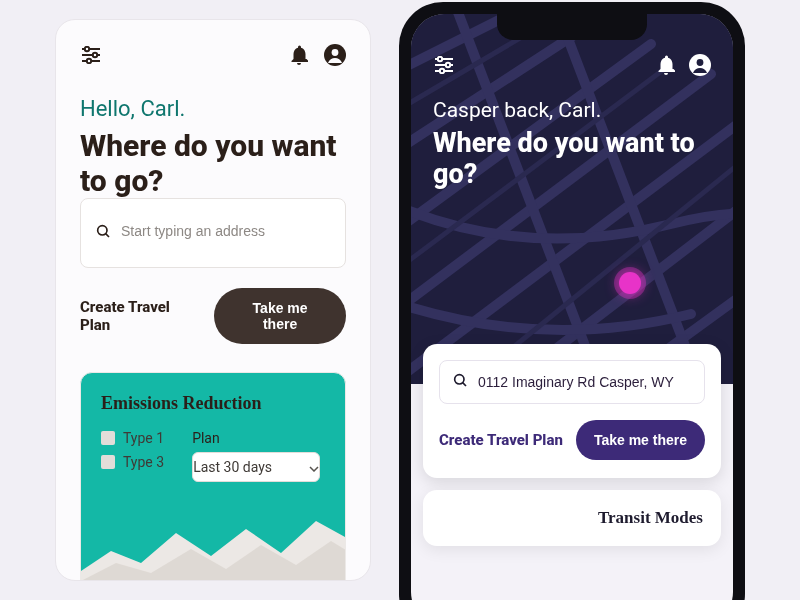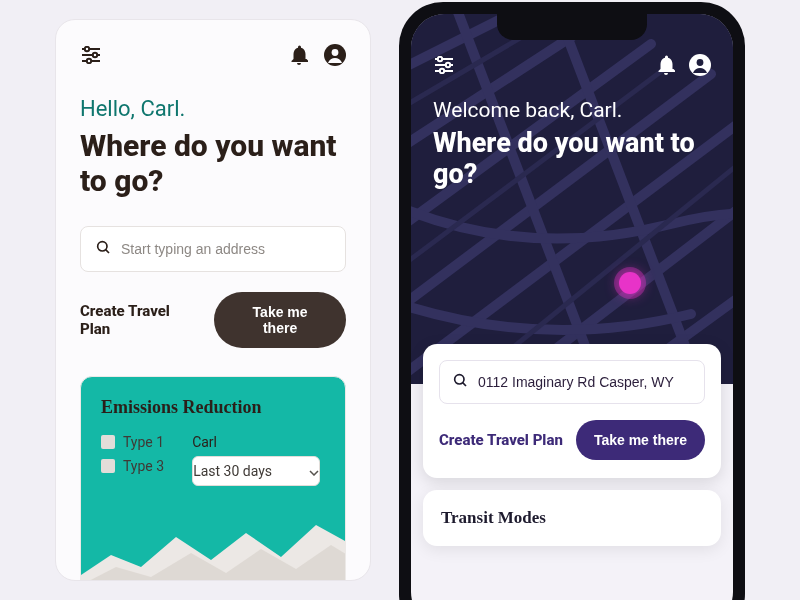--- a/index.html
+++ b/index.html
@@ -25,25 +25,24 @@
   padding: 24px 24px 0 24px;
   position: relative;
   overflow: hidden;
 }
 .topbar { display: flex; align-items: center; justify-content: space-between; }
 .topbar-right { display: flex; align-items: center; gap: 14px; }
 .sliders-icon, .bell-icon, .avatar-icon { width: 22px; height: 22px; display: flex; align-items: center; justify-content: center; }
 .greet-light { margin-top: 30px; color: #0f766e; font-size: 22px; font-weight: 400; }
 .title-light { margin-top: 8px; color: #2b1f19; font-size: 30px; font-weight: 800; line-height: 1.15; }
 .search-light {
-  margin-top: 28px;
-  display: flex; align-items: center;
+  display: flex; align-items: flex-start;
   border: 1px solid #e6e2e0;
   border-radius: 8px;
-  padding: 12px 14px;
+  padding: 24px 14px;
   background: #fff;
   gap: 10px;
 }
 .search-light input {
   border: none; outline: none; font-size: 14px; color: #57534e; background: transparent; width: 100%;
 }
 .search-light input::placeholder { color: #8d8884; }
 .actions-light { display: flex; align-items: center; justify-content: space-between; margin-top: 20px; gap: 12px; }
 .link-light { font-weight: 800; color: #2b1f19; font-size: 15px; cursor: pointer; }
 .btn-pill-dark {
@@ -132,20 +131,21 @@
 .actions-dark { display: flex; align-items: center; gap: 12px; margin-top: 16px; justify-content: space-between; }
 .link-purple { font-weight: 800; color: #3d2a78; font-size: 15px; cursor: pointer; }
 .btn-pill-purple {
   background: #3d2a78; color: #fff; font-weight: 700; font-size: 14px;
   border: none; border-radius: 999px; padding: 12px 18px; cursor: pointer;
 }
 .sheet2 {
   position: absolute; left: 12px; right: 12px; top: 476px;
   background: #fff; border-radius: 14px; padding: 18px 18px;
   box-shadow: 0 4px 16px rgba(0,0,0,0.08);
+  text-align: right;
 }
 .sheet2 h3 { font-family: Georgia, 'Times New Roman', serif; font-weight: 700; font-size: 17px; color: #1e1b2e; }
 </style>
 </head>
 <body>
 
 <div class="mock-light">
   <div class="topbar">
     <div class="sliders-icon">
       <svg width="20" height="18" viewBox="0 0 20 18" fill="none">
@@ -198,21 +198,21 @@
         <div class="legend-item">
           <span class="swatch"></span>
           <span>Type 1</span>
         </div>
         <div class="legend-item">
           <span class="swatch"></span>
           <span>Type 3</span>
         </div>
       </div>
       <div class="range-col">
-        <span class="range-label">Carl</span>
+        <span class="range-label">Plan</span>
         <div class="select-light">
           <span>Last 30 days</span>
           <span>
             <svg width="10" height="6" viewBox="0 0 10 6" fill="none">
                 <path d="M1 1l4 4 4-4" stroke="#57534e" stroke-width="1.5"></path>
               </svg>
           </span>
         </div>
       </div>
     </div>
@@ -271,21 +271,21 @@
           </div>
           <div class="avatar-icon">
             <svg width="22" height="22" viewBox="0 0 22 22" fill="#fff">
                 <circle cx="11" cy="11" r="11"></circle>
                 <circle cx="11" cy="8.5" r="3.4" fill="#1f1e3d"></circle>
                 <path d="M4 19c1.2-3.4 4-5 7-5s5.8 1.6 7 5" fill="#1f1e3d"></path>
               </svg>
           </div>
         </div>
       </div>
-      <div class="greet-dark">Welcome back, Carl.</div>
+      <div class="greet-dark">Casper back, Carl.</div>
       <div class="title-dark">Where do you want to go?</div>
     </div>
 
     <div class="sheet">
       <div class="search-dark">
         <span>
           <svg width="16" height="16" viewBox="0 0 24 24" fill="none" stroke="#1e1b2e" stroke-width="2.5">
               <circle cx="11" cy="11" r="7"></circle>
               <line x1="21" y1="21" x2="16" y2="16"></line>
             </svg>

